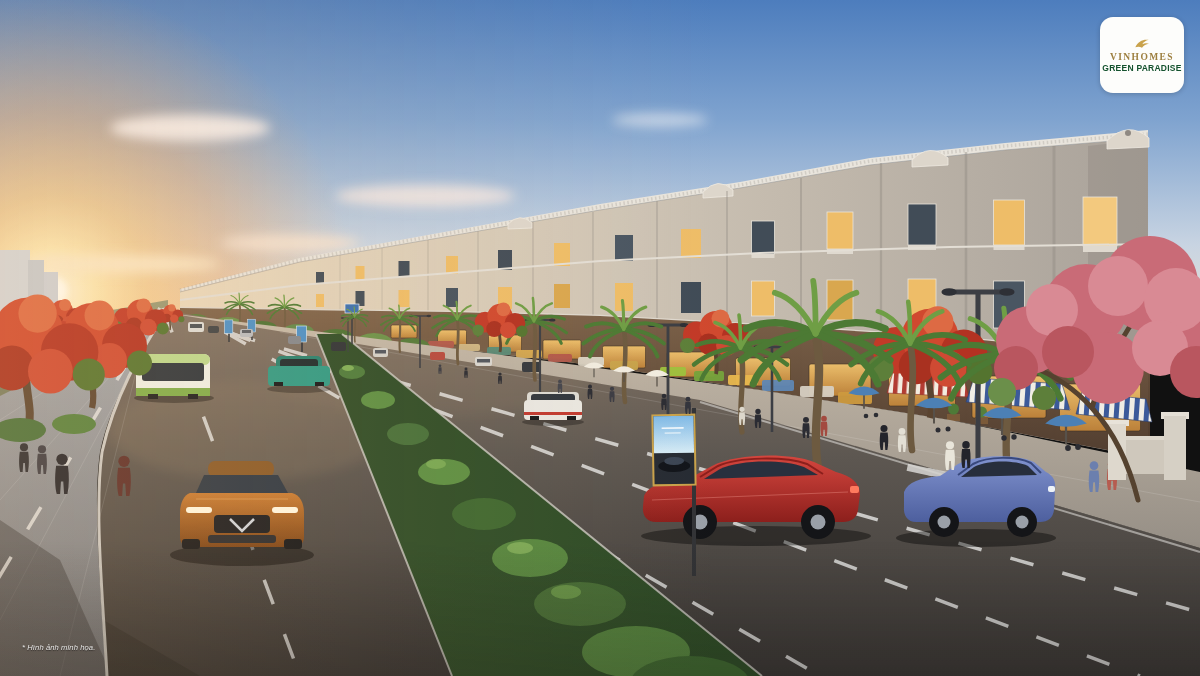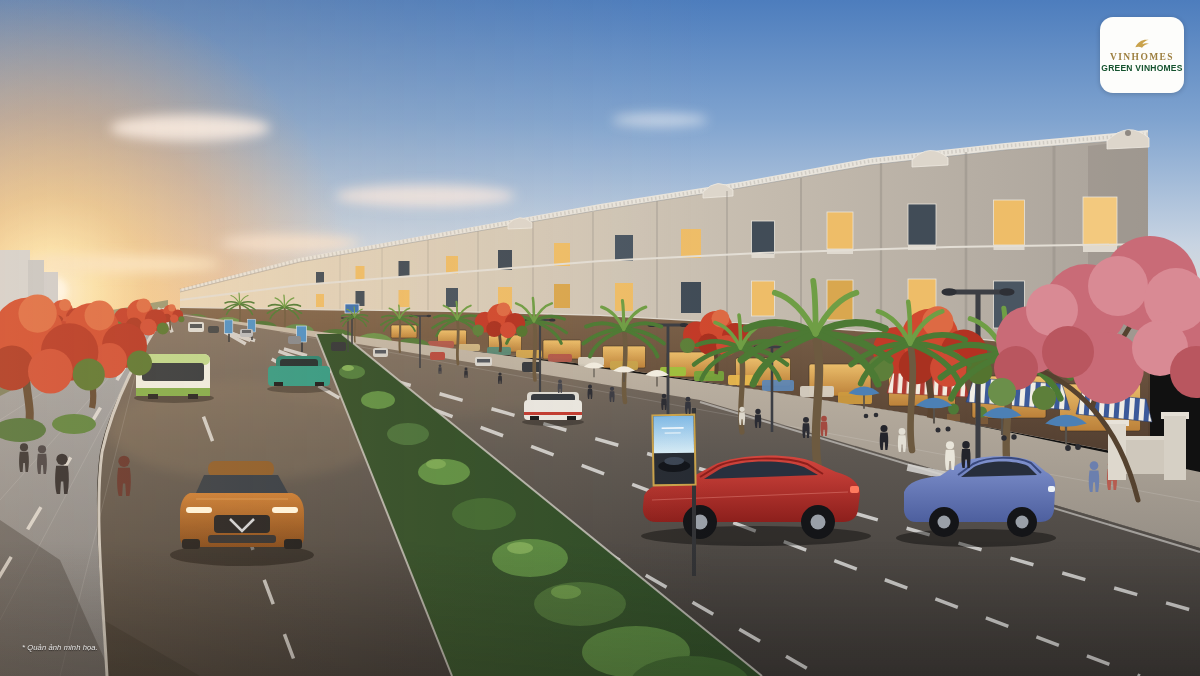--- a/index.html
+++ b/index.html
@@ -605,19 +605,19 @@
     <rect x="0" y="0" width="1200" height="676" fill="url(#gradeX)"></rect>
     <rect x="0" y="0" width="1200" height="676" fill="url(#vign)"></rect>
   </g>
 </svg>
 
 <div class="logo-card">
   <svg class="bird" viewBox="0 0 24 14">
     <path d="M4,11 C7,4 13,1 20,2 C16,3.2 13.6,5 12.4,7.4 C14.8,6 17.6,5.8 20.4,6.8 C16.8,7.2 14,8.8 12,11.6 C9.6,10 6.8,9.8 4,11 Z" fill="#c9a24b"></path>
   </svg>
   <div class="brand">VINHOMES</div>
-  <div class="project">GREEN VINHOMES</div>
+  <div class="project">GREEN PARADISE</div>
 </div>
 
 <div class="disclaimer">
-  <div>* Quản ảnh minh họa.</div>
+  <div>* Hình ảnh minh họa.</div>
 </div>
 </div>
 
 </body></html>

